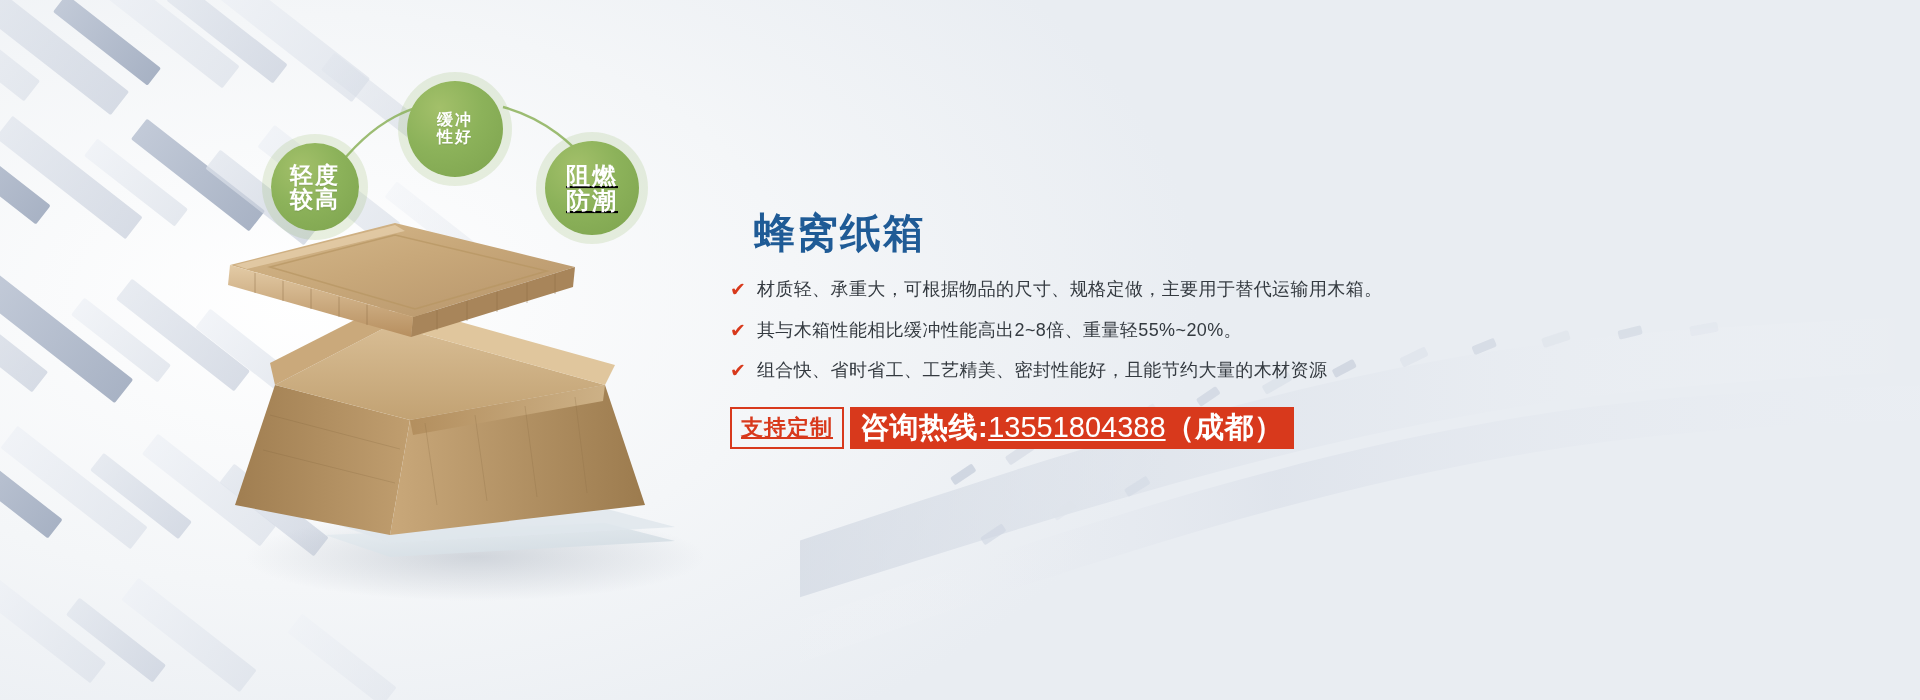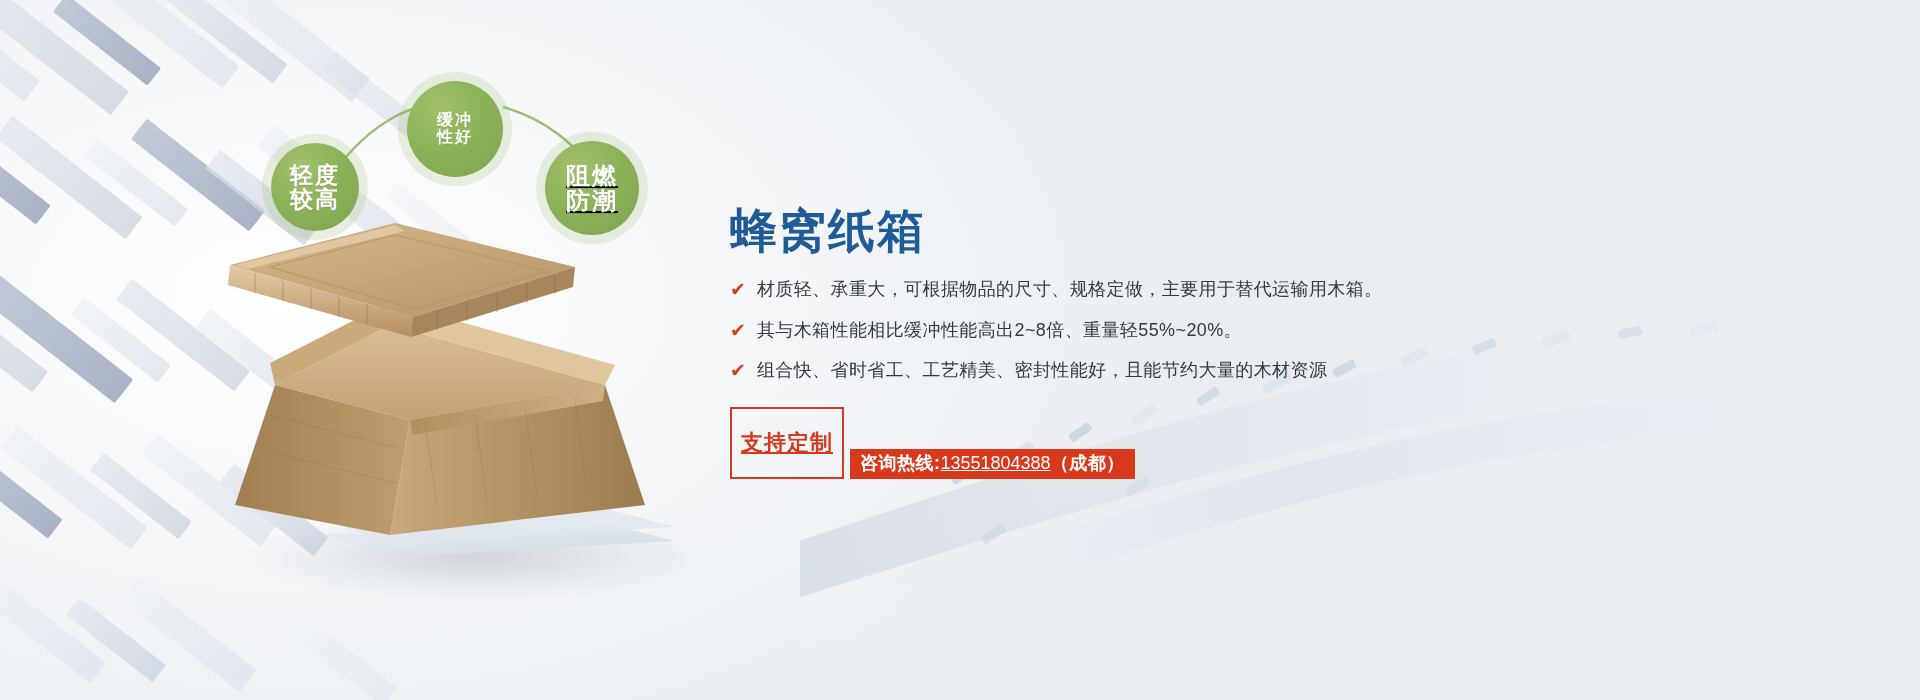--- a/index.html
+++ b/index.html
@@ -51,23 +51,24 @@
   .b2{left:152px;top:36px;width:96px;height:96px;}
   .b2 .txt{font-size:16px;}
   .b3{left:290px;top:96px;width:94px;height:94px;text-decoration:underline;}
   .b3 .txt{font-size:24px;}
 
   
   .content{position:absolute;left:730px;top:196px;width:1130px;height:300px;}
 
   .titlerow{display:flex;align-items:flex-end;gap:10px;height:58px;}
   .maintitle{
-    font-size:47px;font-weight:700;color:#1f5b96;letter-spacing:2px;
+    font-size:41px;font-weight:700;color:#1f5b96;letter-spacing:2px;
     line-height:1;white-space:nowrap;
     font-family:"Liberation Sans","DejaVu Sans",sans-serif;
+    margin-left:24px;
   }
   .sublines{display:flex;flex-direction:column;gap:4px;padding-bottom:2px;}
   .eng{
     font-size:17px;font-weight:700;color:#e8732a;letter-spacing:1.2px;
     white-space:nowrap;line-height:1;
   }
   .redbadge{
     background:linear-gradient(90deg,#d9361a 0%,#e4531f 48%,#ef6b20 100%);
     color:#fff;font-size:22px;font-weight:700;letter-spacing:1px;
     padding:5px 9px 6px 9px;white-space:nowrap;line-height:1;
@@ -81,23 +82,23 @@
     font-family:"Liberation Sans","DejaVu Sans",sans-serif;white-space:nowrap;
   }
 
   .contactbar{margin-top:23px;display:flex;align-items:stretch;width:max-content;}
   .custom{
     border:2px solid #d8391c;color:#d8391c;font-size:22px;font-weight:700;
     padding:4px 9px 5px 9px;letter-spacing:1px;line-height:1.15;
     display:flex;align-items:center;background:transparent;text-decoration:underline;
   }
   .hotline{
-    background:#d8391c;color:#ffffff;font-size:18px;font-weight:700;
+    background:#d8391c;color:#ffffff;font-size:29px;font-weight:700;
     padding:4px 10px 5px 10px;letter-spacing:.5px;line-height:1.15;
-    margin-left:6px;display:flex;align-items:center;white-space:nowrap;margin-top:42px;
+    margin-left:6px;display:flex;align-items:center;white-space:nowrap;
   }
   .hotline .num{font-weight:400;letter-spacing:0;text-decoration:underline;}
 </style>
 </head>
 <body>
 
 <div class="banner">
 
   <div class="dashfield">
     <div class="dash pale" style="left:-40px;top:-30px;width:26px;height:150px;"></div>

